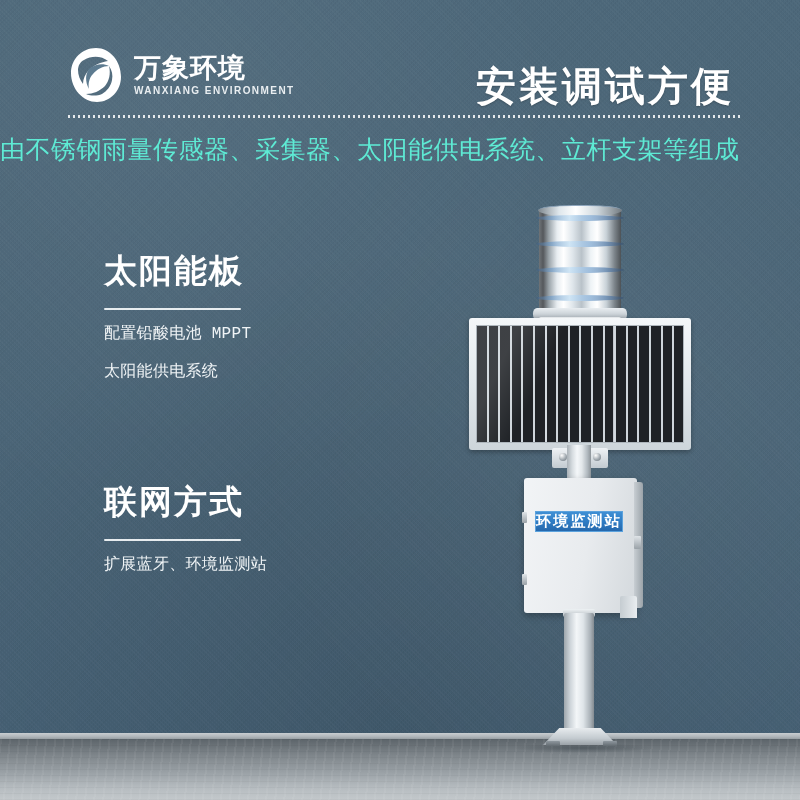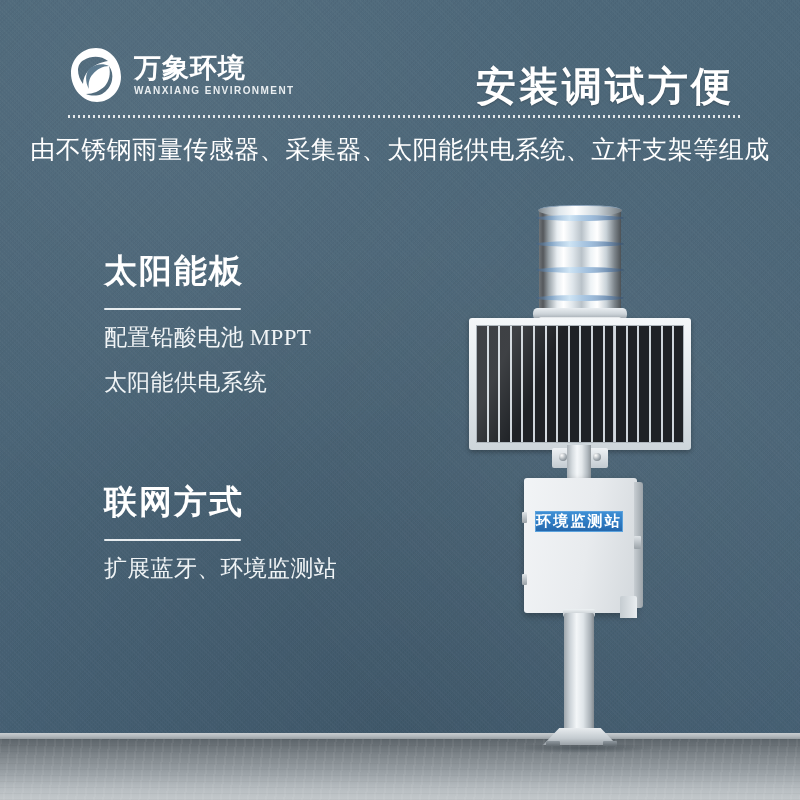--- a/index.html
+++ b/index.html
@@ -69,41 +69,41 @@
     white-space:nowrap;
     margin-top:15px;
   }
 
   .dotted-rule{
     position:absolute;left:68px;top:115px;width:672px;height:3px;
     background-image:repeating-linear-gradient(90deg,rgba(255,255,255,.85) 0 2px,rgba(255,255,255,0) 2px 5px);
   }
 
   .subtitle{
-    position:absolute;left:0;top:133px;width:800px;text-align:center;
-    color:#ffffff;font-size:25px;letter-spacing:.5px;
+    position:absolute;left:0;top:133px;width:800px;
+    color:#5eead4;font-size:25px;letter-spacing:.5px;
     font-family:"DejaVu Sans","Liberation Sans",sans-serif;
     white-space:nowrap;
   }
 
   
   .feature{position:absolute;left:104px;width:330px;}
   .feature.block-1{top:252px;}
   .feature.block-2{top:483px;}
   .f-title{
     color:#ffffff;font-size:33px;font-weight:bold;letter-spacing:2px;line-height:1.15;
     font-family:"DejaVu Sans","Liberation Sans",sans-serif;
     white-space:nowrap;
   }
   .f-rule{
     width:137px;height:2px;background:#e7ecef;margin:18px 0 16px 0;border-radius:1px;
   }
   .f-line{
-    color:#f0f4f6;font-size:23px;line-height:1.0;margin-bottom:22px;letter-spacing:.3px;
-    font-family:Liberation Serif, serif;
+    color:#f0f4f6;font-size:16px;line-height:1.0;margin-bottom:22px;letter-spacing:.3px;
+    font-family:Liberation Mono, monospace;
     white-space:nowrap;
   }
   .f-line:last-child{margin-bottom:0;}
 
   
   .product{position:absolute;left:455px;top:195px;width:330px;height:600px;}
 
   
   .gauge{position:absolute;left:80px;top:8px;width:90px;height:115px;}
   .gauge-body{

